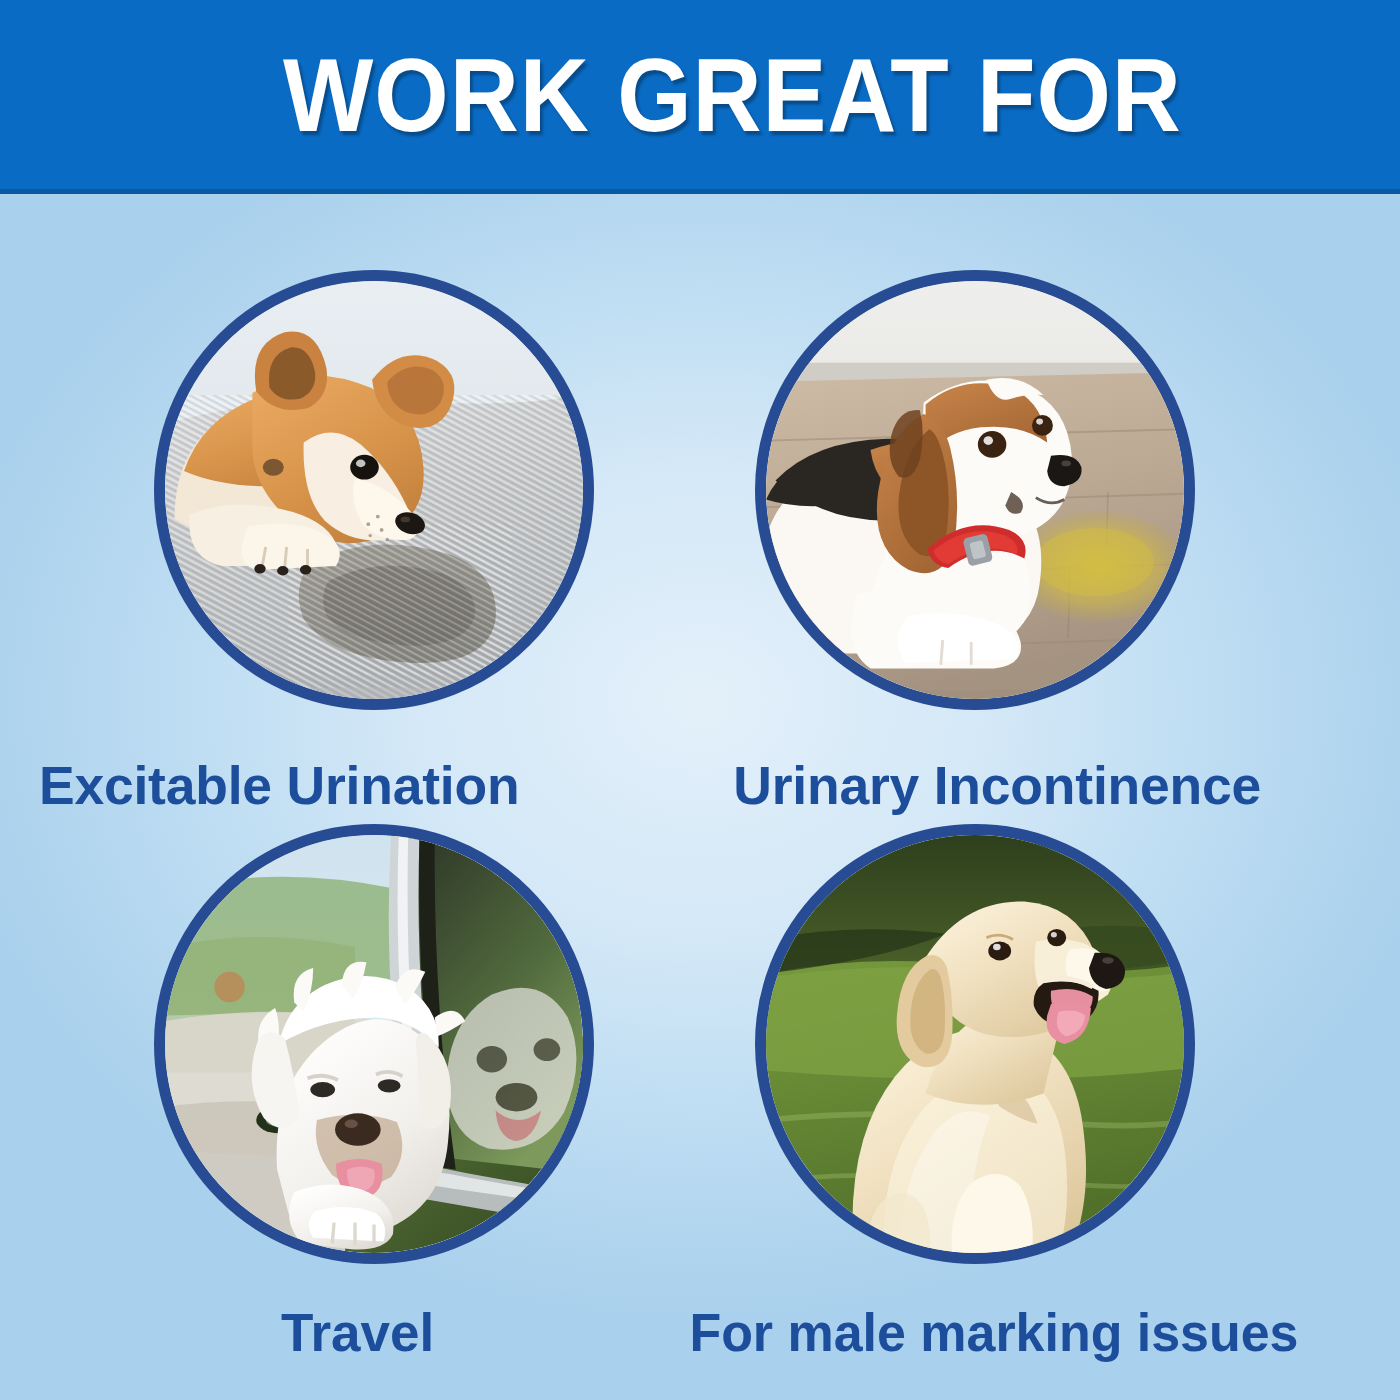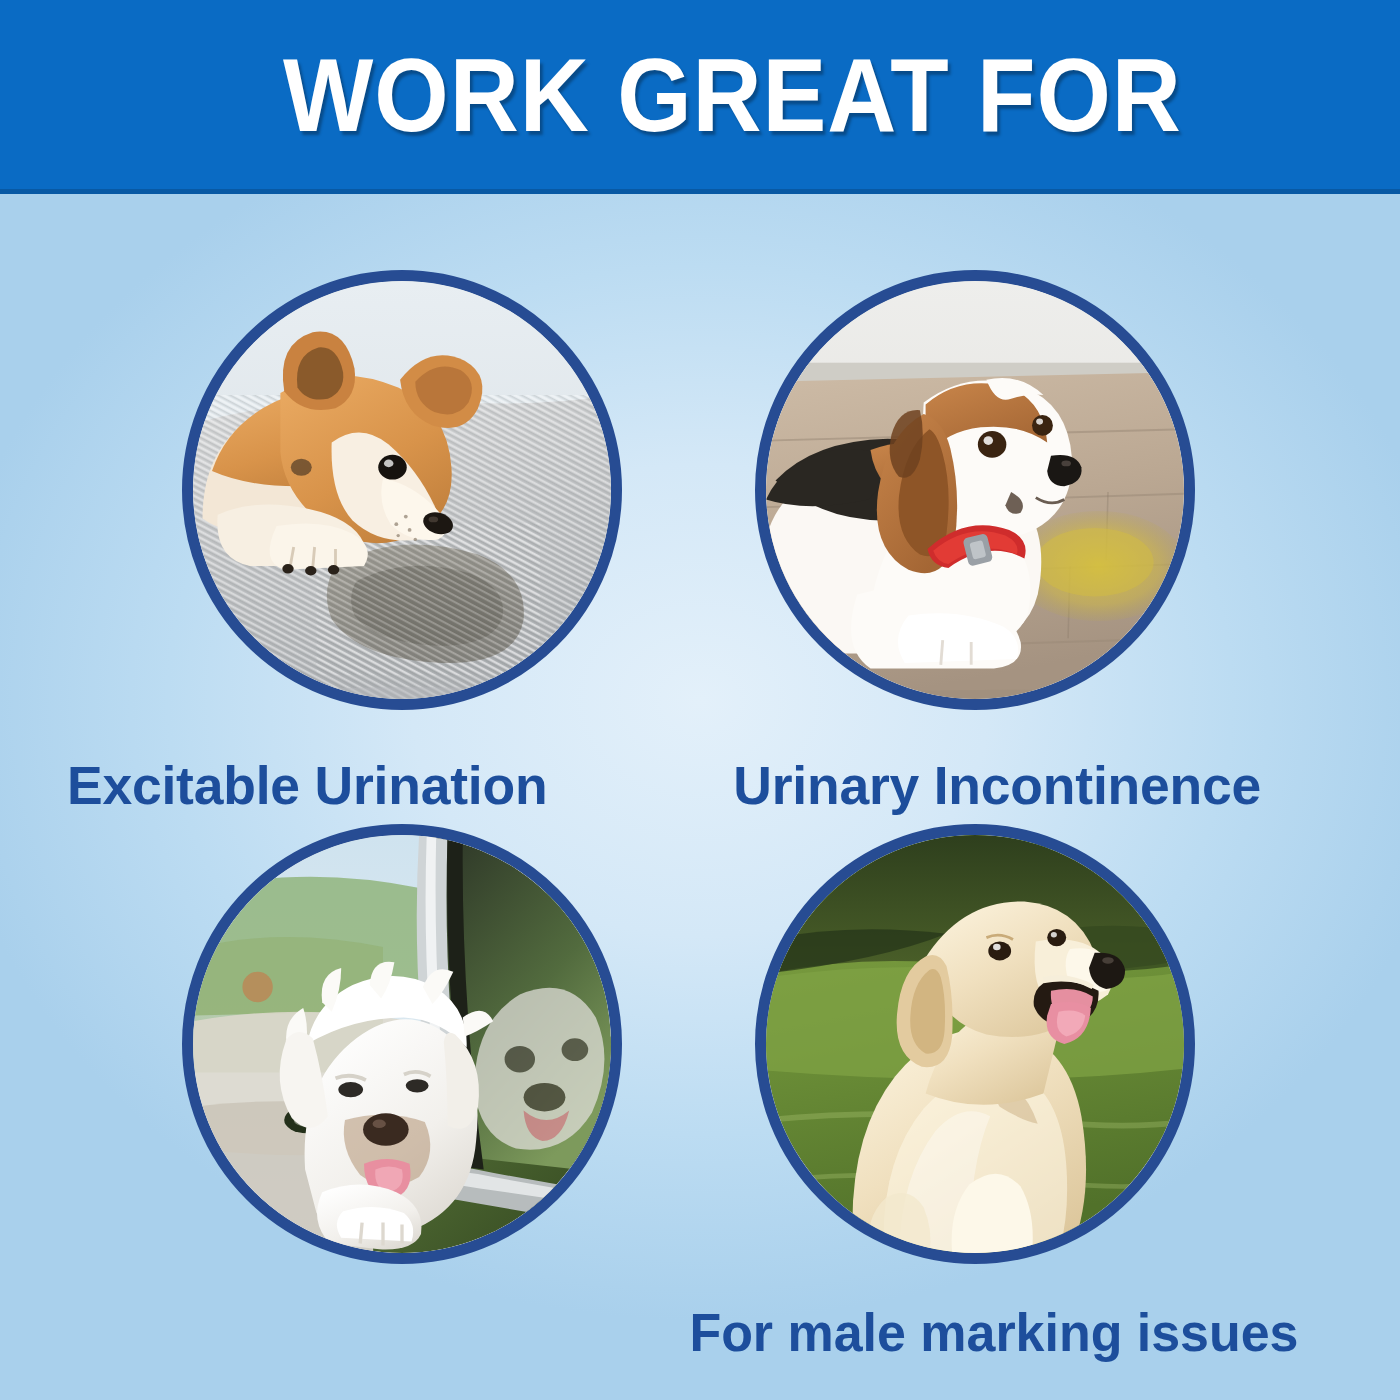--- a/index.html
+++ b/index.html
@@ -66,21 +66,21 @@
     width: 1400px;
     height: 1206px;
   }
   .cell {
     position: absolute;
     width: 700px;
     height: 590px;
   }
   .cell.r0 { top: 76px; }
   .cell.r1 { top: 630px; }
-  .cell.c0 { left: 33px; margin-left: 28px; }
+  .cell.c0 { left: 33px; }
   .cell.c1 { left: 660px; text-decoration: underline; }
 
   .circle-wrap {
     position: absolute;
     left: 0;
     top: 0;
     width: 440px;
     height: 440px;
   }
   .photo-circle {
@@ -423,20 +423,21 @@
               <path d="M158 396 Q192 386 222 398 Q236 410 230 428 L156 424 Q146 408 158 396 Z" fill="#ffffff"></path>
               <g stroke="#ddd8cf" stroke-width="3.5" fill="none">
                 <path d="M178 408 L176 430"></path>
                   <path d="M200 408 L200 432"></path>
                   <path d="M220 410 L220 430"></path>
               </g>
             </g>
           </svg>
         </div>
       </div>
+      <div class="caption bottom-row cap-travel">Travel</div>
     </div>
 
     <div class="cell r1 c1">
       <div class="circle-wrap" style="left:95px;">
         <div class="photo-circle">
           <svg viewBox="0 0 440 440">
             <defs>
               <linearGradient id="bgTrees" x1="0" y1="0" x2="0" y2="1">
                 <stop offset="0" stop-color="#2e3f1d"></stop>
                 <stop offset="1" stop-color="#4b6029"></stop>

